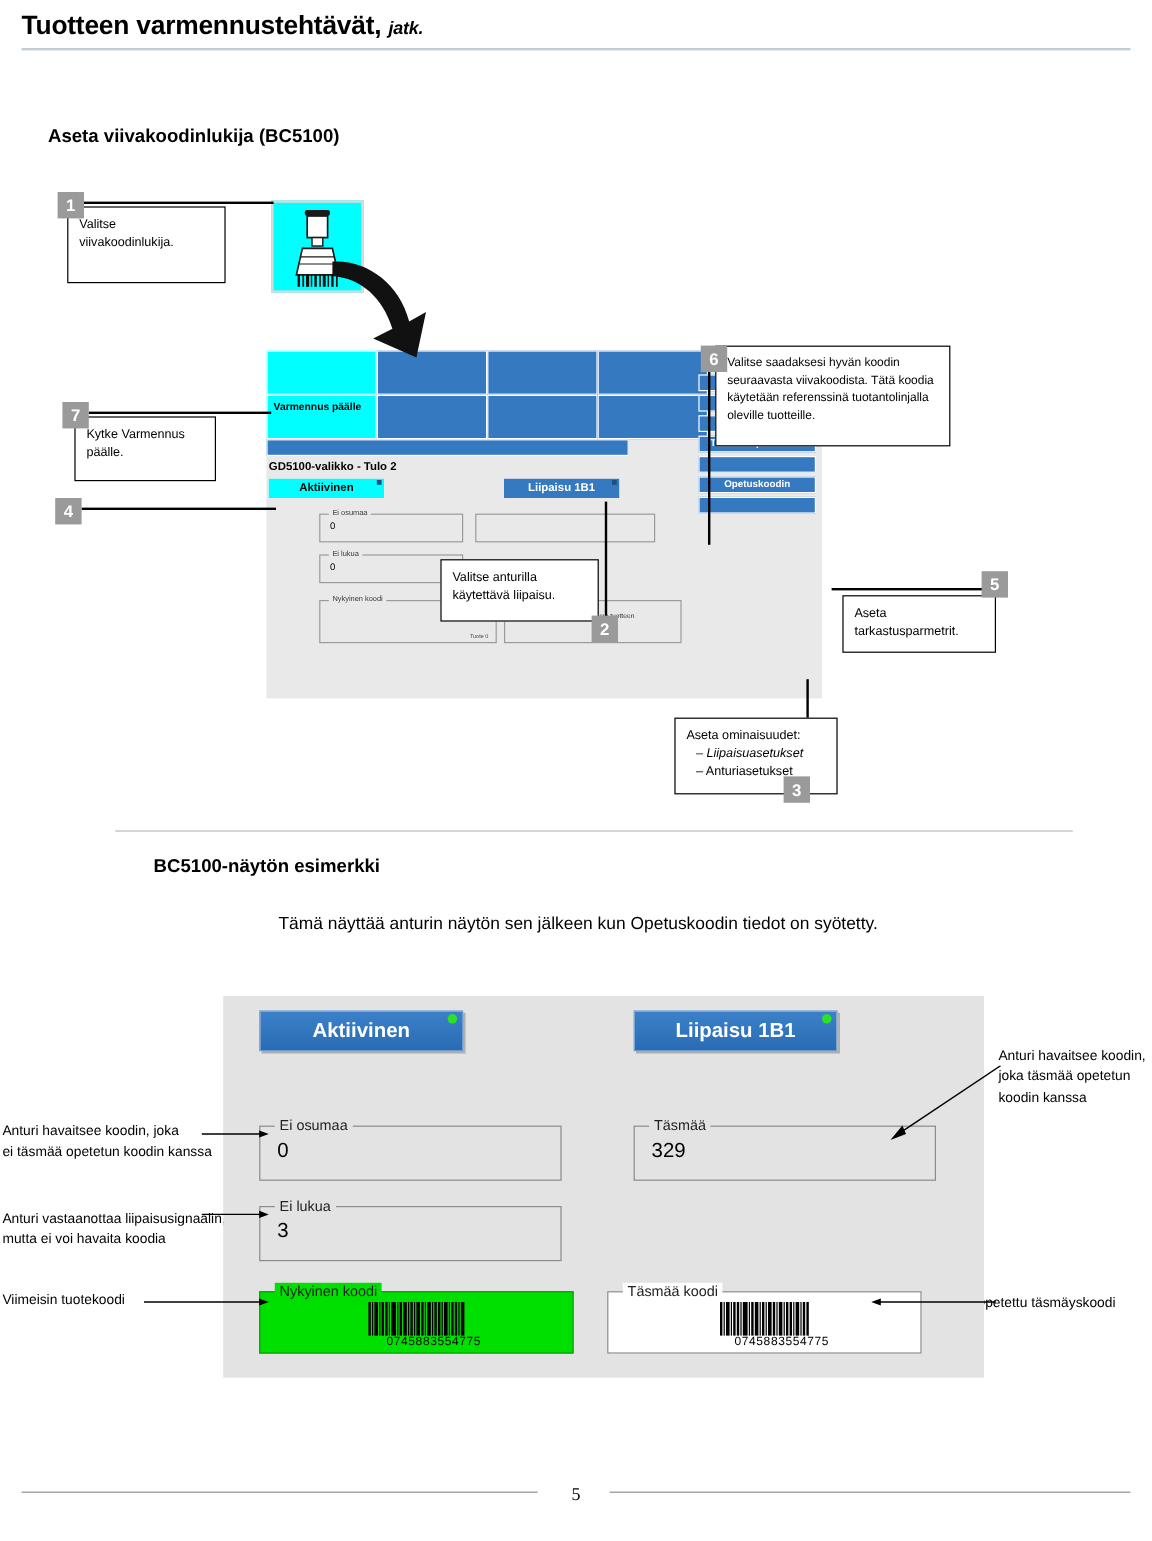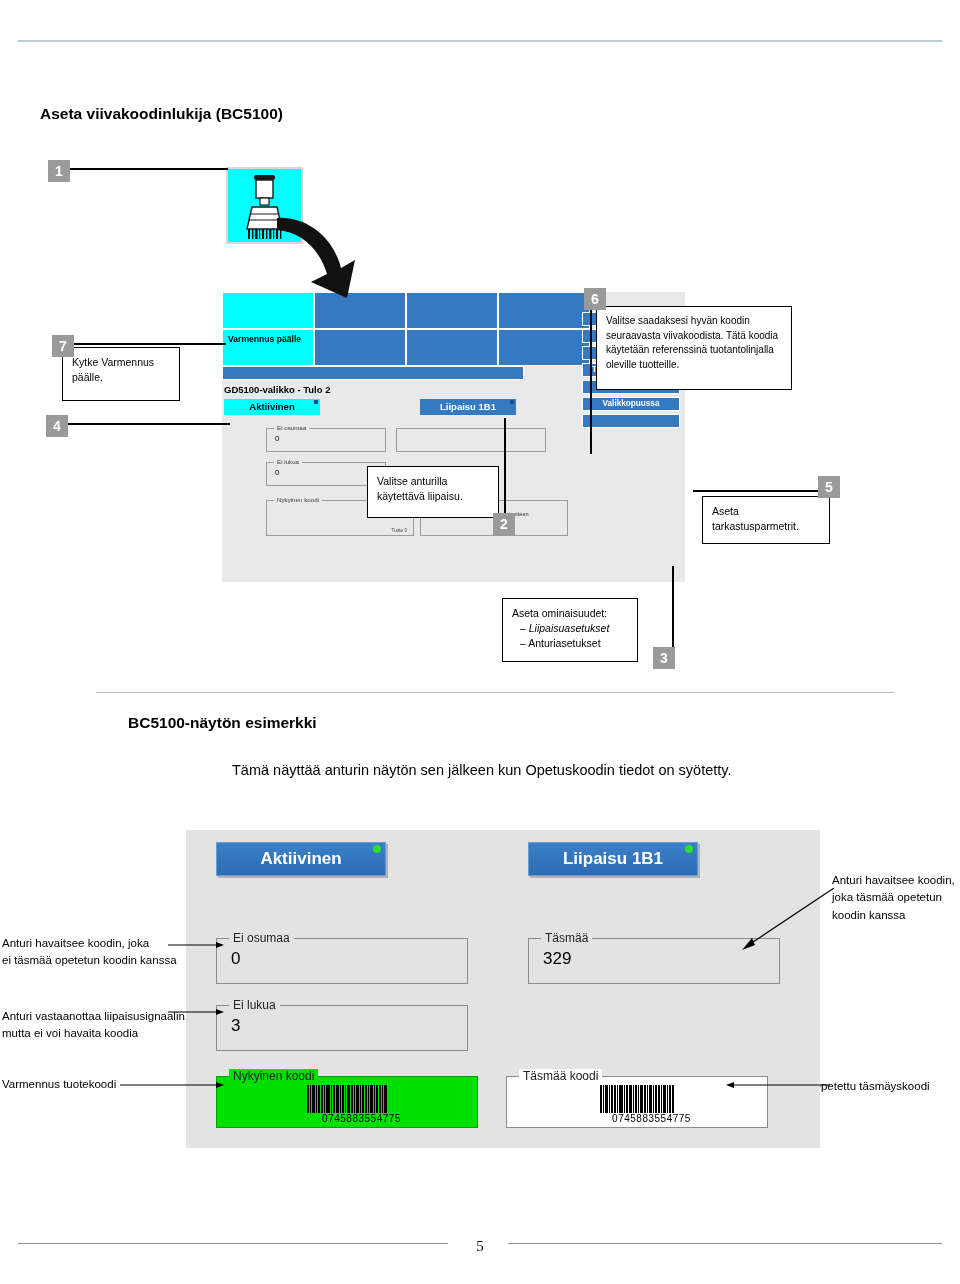--- a/index.html
+++ b/index.html
@@ -363,27 +363,32 @@
     text-align: center;
     font-family: "Liberation Serif", serif;
     font-size: 15px;
   }
 </style>
 </head>
 <body>
 
 <div id="page">
 
+  <div class="doc-title">
+    <span>Tuotteen varmennustehtävät,</span>
+    <span class="cont">jatk.</span>
+  </div>
   <div class="title-rule"></div>
 
 
   <div class="section-head" id="sec-1">Aseta viivakoodinlukija (BC5100)</div>
 
   <div class="step-badge" style="left:48px; top:160px;">1</div>
   <div class="leader h" style="left:70px; top:168px; width:158px;"></div>
+  <div class="callout" style="left:56px; top:172px; width:132px; height:64px;">Valitse viivakoodinlukija.</div>
 
   <div id="scanner-tile">
     <svg width="73" height="73" viewBox="0 0 73 73">
       <rect x="26" y="6" width="21" height="5" rx="2" fill="#1a1a1a"></rect>
       <rect x="28" y="11" width="17" height="18" fill="#ffffff" stroke="#1a1a1a" stroke-width="1.4"></rect>
       <rect x="32" y="29" width="9" height="7" fill="#ffffff" stroke="#1a1a1a" stroke-width="1.2"></rect>
       <polygon points="24,38 49,38 54,60 19,60" fill="#ffffff" stroke="#1a1a1a" stroke-width="1.4"></polygon>
       <line x1="22" y1="45" x2="51" y2="45" stroke="#1a1a1a" stroke-width="1"></line>
       <line x1="21" y1="51" x2="52" y2="51" stroke="#1a1a1a" stroke-width="1"></line>
       <g fill="#111111">
@@ -405,31 +410,31 @@
   </svg>
 
   <div class="step-badge" style="left:52px; top:335px;">7</div>
   <div class="leader h" style="left:74px; top:343px; width:152px;"></div>
   <div class="callout" style="left:62px; top:347px; width:118px; height:54px;">Kytke Varmennus päälle.</div>
 
   <div class="step-badge" style="left:46px; top:415px;">4</div>
   <div class="leader h" style="left:68px; top:423px; width:162px;"></div>
 
   <div class="step-badge" style="left:584px; top:288px;">6</div>
-  <div class="callout" style="left:596px; top:306px; width:196px; height:84px; font-size:10px;">Valitse saadaksesi hyvän koodin seuraavasta viivakoodista. Tätä koodia käytetään referenssinä tuotantolinjalla oleville tuotteille.</div>
+  <div class="callout" style="left:596px; top:288px; width:196px; height:84px; font-size:10px;">Valitse saadaksesi hyvän koodin seuraavasta viivakoodista. Tätä koodia käytetään referenssinä tuotantolinjalla oleville tuotteille.</div>
 
   <div class="step-badge" style="left:493px; top:513px;">2</div>
   <div class="callout" style="left:367px; top:466px; width:132px; height:52px;">Valitse anturilla käytettävä liipaisu.</div>
 
   <div class="step-badge" style="left:818px; top:476px;">5</div>
   <div class="leader h" style="left:693px; top:490px; width:128px;"></div>
   <div class="callout" style="left:702px; top:496px; width:128px; height:48px;">Aseta tarkastusparmetrit.</div>
 
   <div class="step-badge" style="left:653px; top:647px;">3</div>
-  <div class="callout" style="left:502px; top:598px; width:136px; height:64px;">
+  <div class="callout" style="left:562px; top:598px; width:136px; height:64px;">
     <div>Aseta ominaisuudet:</div>
     <div style="padding-left:8px;font-style:italic;">– Liipaisuasetukset</div>
     <div style="padding-left:8px;">– Anturiasetukset</div>
   </div>
 
   <div id="shot-top">
 
     <div class="tb-grid">
       <div class="tb-cell cyan" style="left:0px; top:0px; width:92px; height:37px;"></div>
       <div class="tb-cell" style="left:92px; top:0px; width:92px; height:37px;"></div>
@@ -472,21 +477,21 @@
       <span class="fl">Täsmää koodi</span>
       <span class="fc">Opettaa seuraavan tuotteen</span>
     </div>
 
     <div class="side-menu">
       <div class="side-btn"></div>
       <div class="side-btn"></div>
       <div class="side-btn">Opetustila</div>
       <div class="side-btn">Tarkastusparametrit</div>
       <div class="side-btn"></div>
-      <div class="side-btn">Valikkopuussa</div>
+      <div class="side-btn">Opetuskoodin</div>
       <div class="side-btn"></div>
     </div>
   </div>
 
   <div class="leader v" style="left:590px; top:306px; height:148px;"></div>
   <div class="leader v" style="left:504px; top:418px; height:100px;"></div>
   <div class="leader v" style="left:672px; top:566px; height:86px;"></div>
   <div class="leader v" style="left:824px; top:498px; height:46px;"></div>
 
   <div class="hr-thin" style="left:96px; top:692px; width:798px;"></div>
@@ -598,21 +603,21 @@
   <div class="ann" style="left:2px; top:1008px;">
     <div>Anturi vastaanottaa liipaisusignaalin,</div>
     <div>mutta ei voi havaita koodia</div>
   </div>
   <svg class="arrowline" style="left:168px; top:1005px; width:56px; height:14px;" viewBox="0 0 56 14">
     <line x1="0" y1="7" x2="50" y2="7" stroke="#000" stroke-width="1.2"></line>
     <polygon points="56,7 48,4 48,10" fill="#000"></polygon>
   </svg>
 
   <div class="ann" style="left:2px; top:1076px;">
-    <div>Varmennus tuotekoodi</div>
+    <div>Viimeisin tuotekoodi</div>
   </div>
   <svg class="arrowline" style="left:120px; top:1078px; width:104px; height:14px;" viewBox="0 0 104 14">
     <line x1="0" y1="7" x2="98" y2="7" stroke="#000" stroke-width="1.2"></line>
     <polygon points="104,7 96,4 96,10" fill="#000"></polygon>
   </svg>
 
   <div class="ann" style="left:832px; top:872px;">
     <div>Anturi havaitsee koodin,</div>
     <div>joka täsmää opetetun</div>
     <div>koodin kanssa</div>

